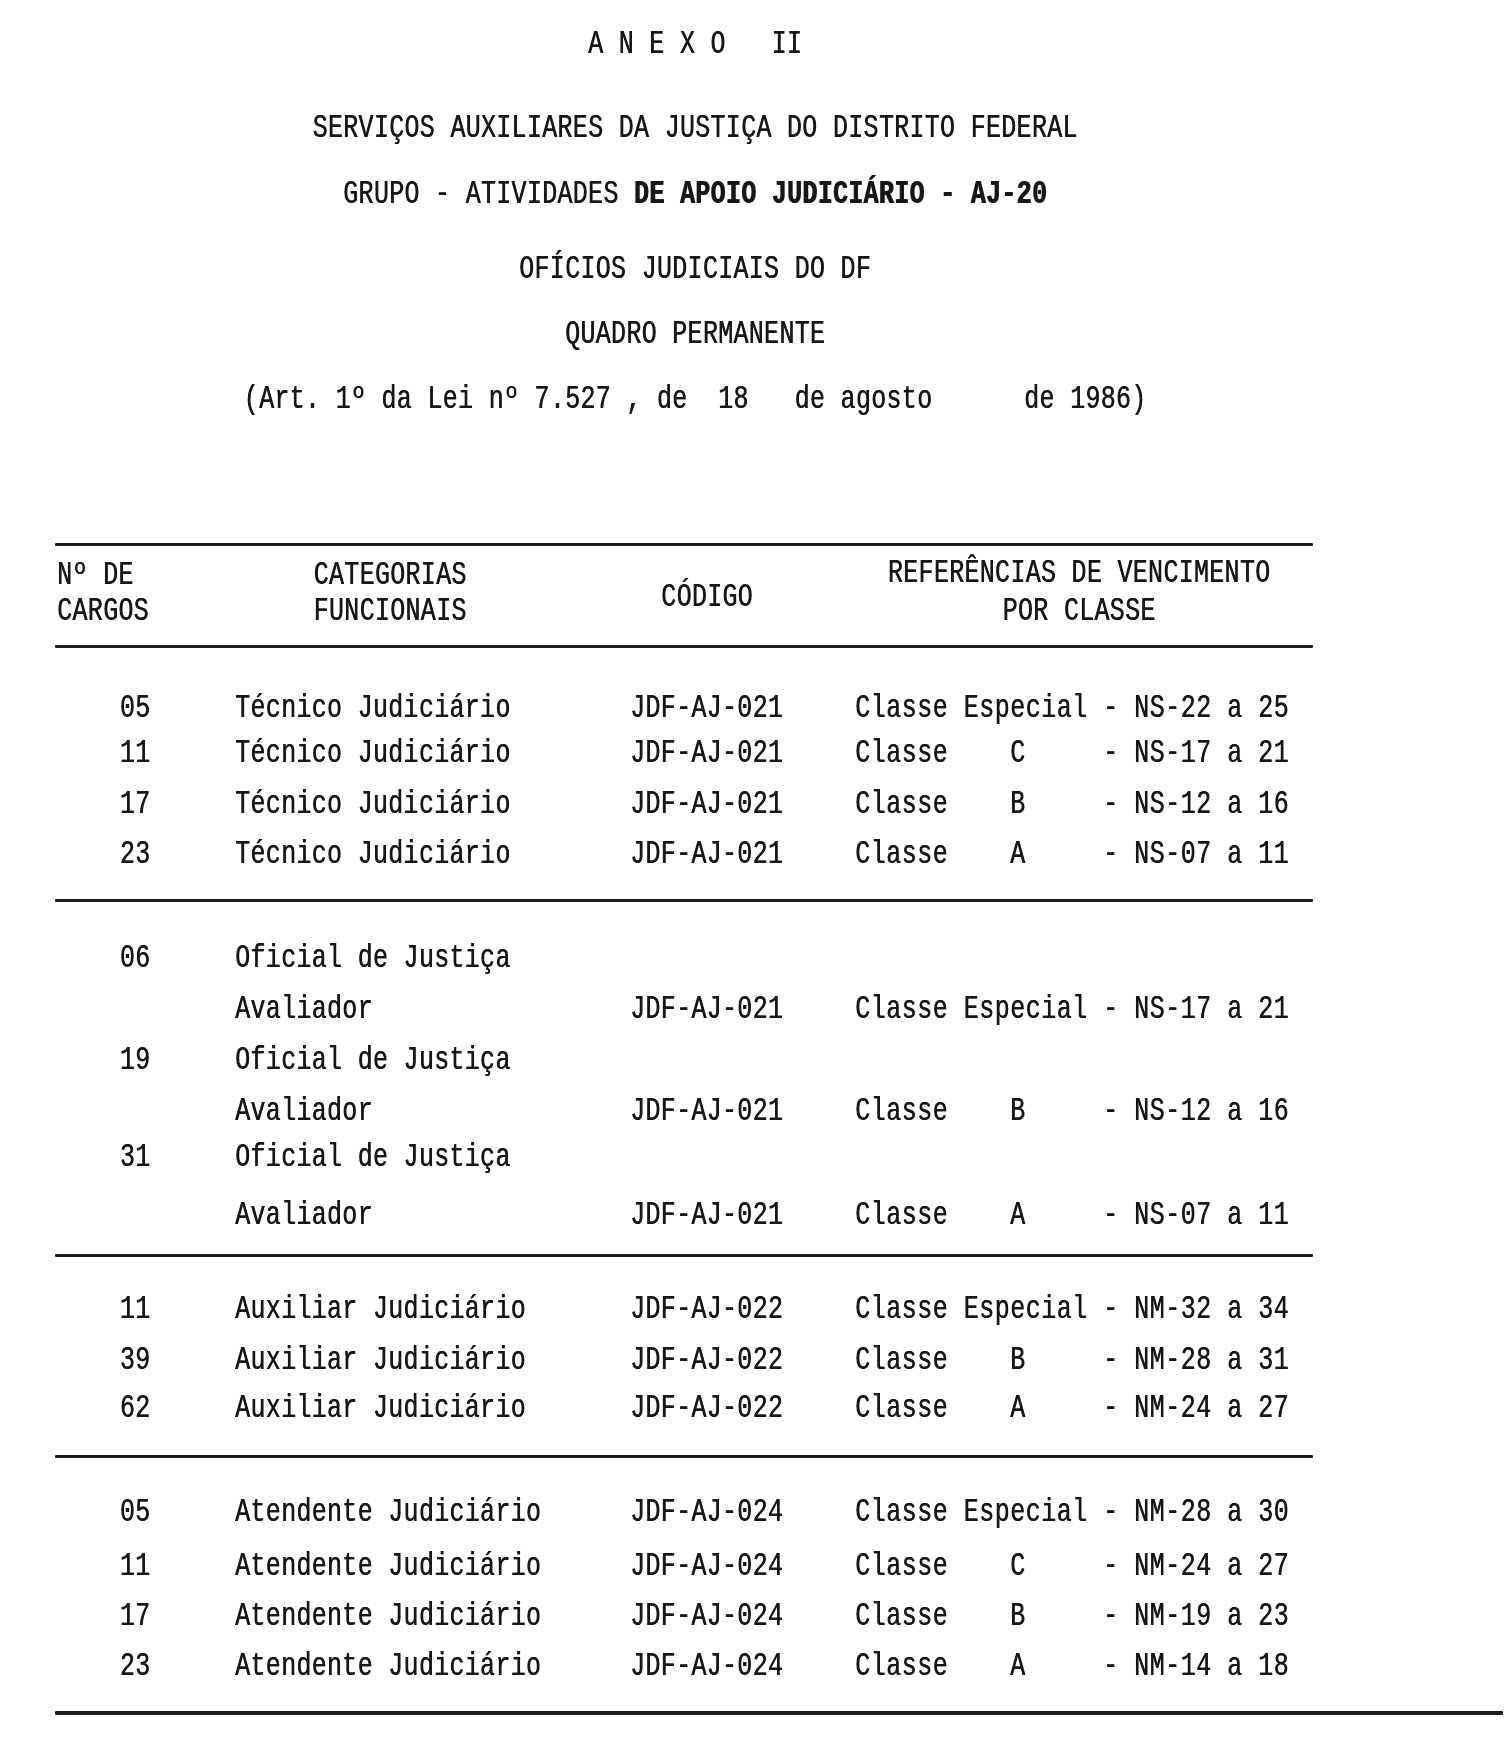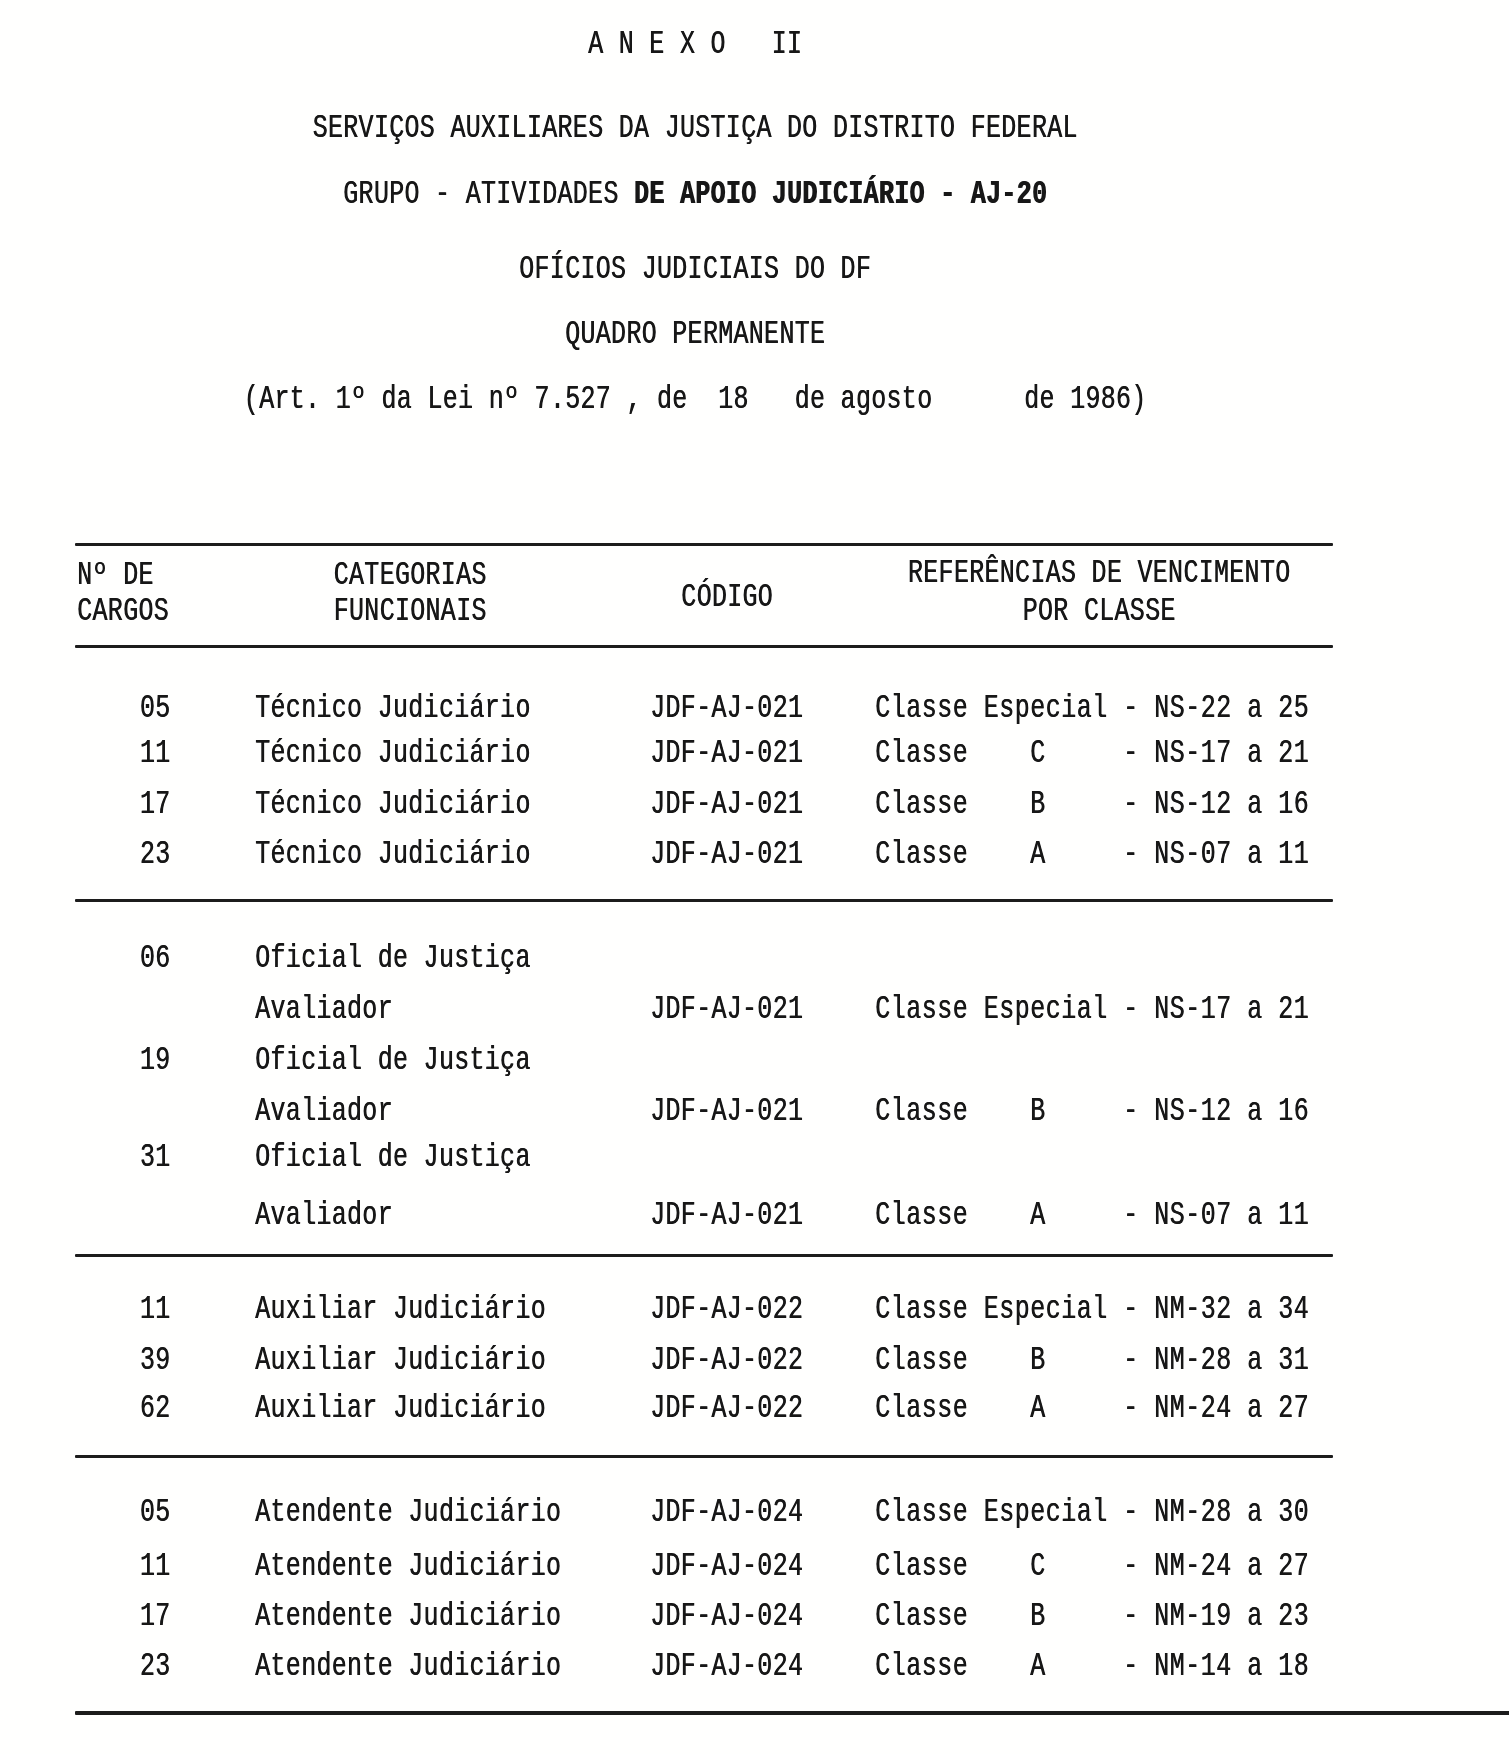--- a/index.html
+++ b/index.html
@@ -17,21 +17,21 @@
     white-space:pre;
     font-size:25px;
     line-height:26px;
     letter-spacing:0.3px;
     transform:scaleY(1.3);
     transform-origin:0 0;
     text-shadow:0.5px 0 0 currentColor;
   }
   .center{left:55px;width:1280px;text-align:center;}
   .b{font-weight:700;text-shadow:0.8px 0 0 currentColor;}
-  .table{position:absolute;left:55px;top:543px;width:1258px;height:1180px;margin-left:20px;}
+  .table{position:absolute;left:55px;top:543px;width:1258px;height:1180px;}
   .hrule{position:absolute;left:0;width:1258px;height:3px;background:#1c1c1c;border-radius:1px;}
   .hrule.wide{width:1448px;height:4px;}
   .cell{
     position:absolute;
     white-space:pre;
     font-size:25px;
     line-height:26px;
     letter-spacing:0.3px;
     transform:scaleY(1.3);
     transform-origin:0 0;

